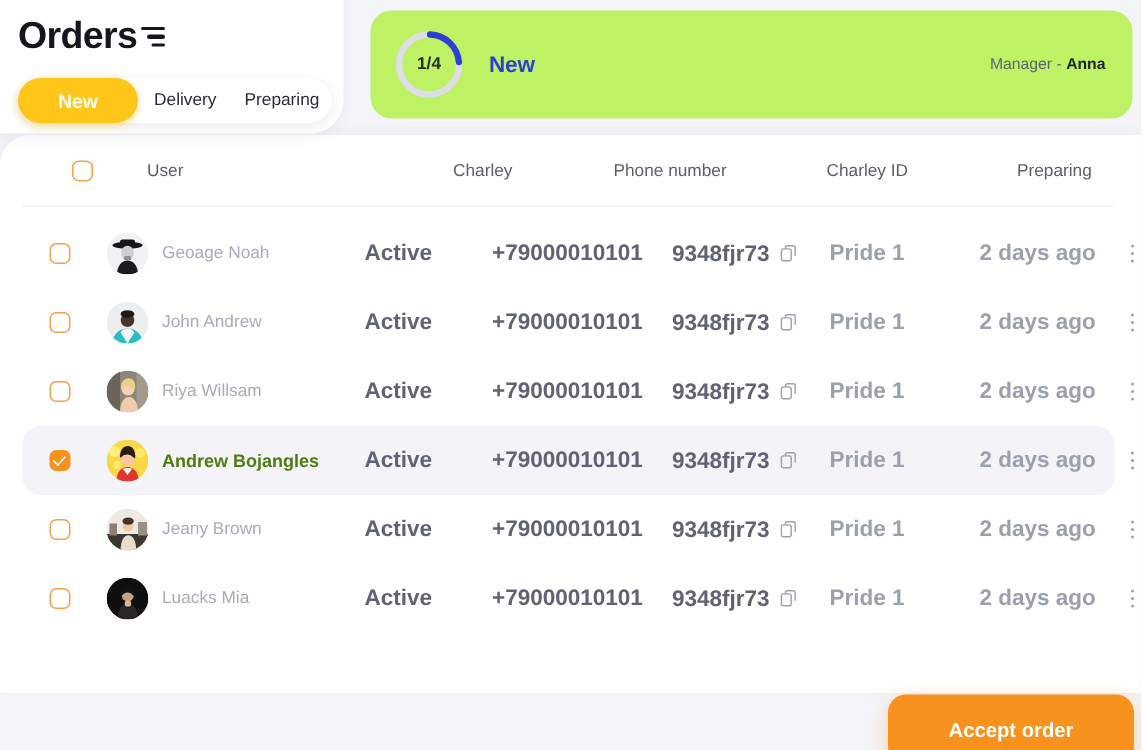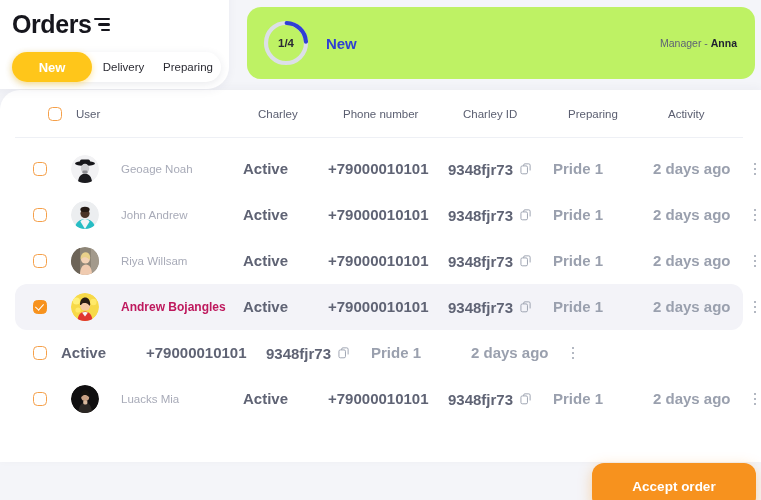--- a/index.html
+++ b/index.html
@@ -156,20 +156,21 @@
     padding-top: 0;
   }
 
   .thead {
     display: flex;
     align-items: center;
     height: 48px;
     padding-left: 33px;
     border-bottom: 1px solid #eef0f5;
     margin: 0 18px 0 15px;
+    gap: 22px;
   }
   .th {
     font-size: 11.5px;
     color: #5a5e70;
     white-space: nowrap;
   }
 
   
   .c-check { width: 28px; flex: 0 0 28px; display:flex; align-items:center; }
   .c-user  { width: 182px; flex: 0 0 182px; }
@@ -219,27 +220,27 @@
   .avatar {
     width: 28px; height: 28px;
     border-radius: 50%;
     flex: 0 0 auto;
     margin-left: 10px;
     overflow: hidden;
     position: relative;
   }
   .avatar svg { display: block; width: 28px; height: 28px; }
   .uname {
-    margin-left: 22px;
+    margin-left: 9px;
     font-size: 11.5px;
     color: #a8abb8;
     white-space: nowrap;
   }
   .row.selected .uname {
-    color: #be185d;
+    color: #4d7c0f;
     font-weight: bold;
     font-size: 12px;
   }
 
   .cellv {
     font-size: 15px;
     color: #5f6374;
     white-space: nowrap;
     font-weight: bold;
   }
@@ -453,20 +454,34 @@
           <div class="kebab">
             <i></i>
             <i></i>
             <i></i>
           </div>
         </div>
       </div>
       <div class="row">
         <div class="c-check">
           <div class="cbox"></div>
+        </div>
+        <div class="c-user user-cell">
+          <div class="avatar">
+            <svg viewBox="0 0 28 28">
+              <circle cx="14" cy="14" r="14" fill="#efe9e2"></circle>
+              <rect x="0" y="17" width="28" height="11" fill="#3d3730"></rect>
+              <rect x="2" y="10" width="5" height="8" fill="#8a7f72"></rect>
+              <rect x="21" y="9" width="6" height="9" fill="#9c9084"></rect>
+              <path d="M9.4 28c0-6.4 2.2-10.2 5.2-10.2S19.8 21.6 19.8 28z" fill="#e8dccc"></path>
+              <circle cx="14.4" cy="11.6" r="3.6" fill="#f0c6a4"></circle>
+              <ellipse cx="14.4" cy="8.4" rx="3.8" ry="2.4" fill="#46352a"></ellipse>
+            </svg>
+          </div>
+          <div class="uname">Jeany Brown</div>
         </div>
         <div class="c-stat"><span class="cellv">Active</span></div>
         <div class="c-phone"><span class="cellv">+79000010101</span></div>
         <div class="c-track track-cell">
           <span class="cellv">9348fjr73</span>
           <span class="copy-icon">
             <svg width="12" height="12" viewBox="0 0 14 14" fill="none" stroke="#9aa0ae" stroke-width="1.1">
               <rect x="1.1" y="3.4" width="7.6" height="9.2" rx="1.6"></rect>
               <path d="M4.2 3.4V2.6A1.6 1.6 0 0 1 5.8 1h4.4A1.6 1.6 0 0 1 11.8 2.6v6.1"></path>
             </svg>

